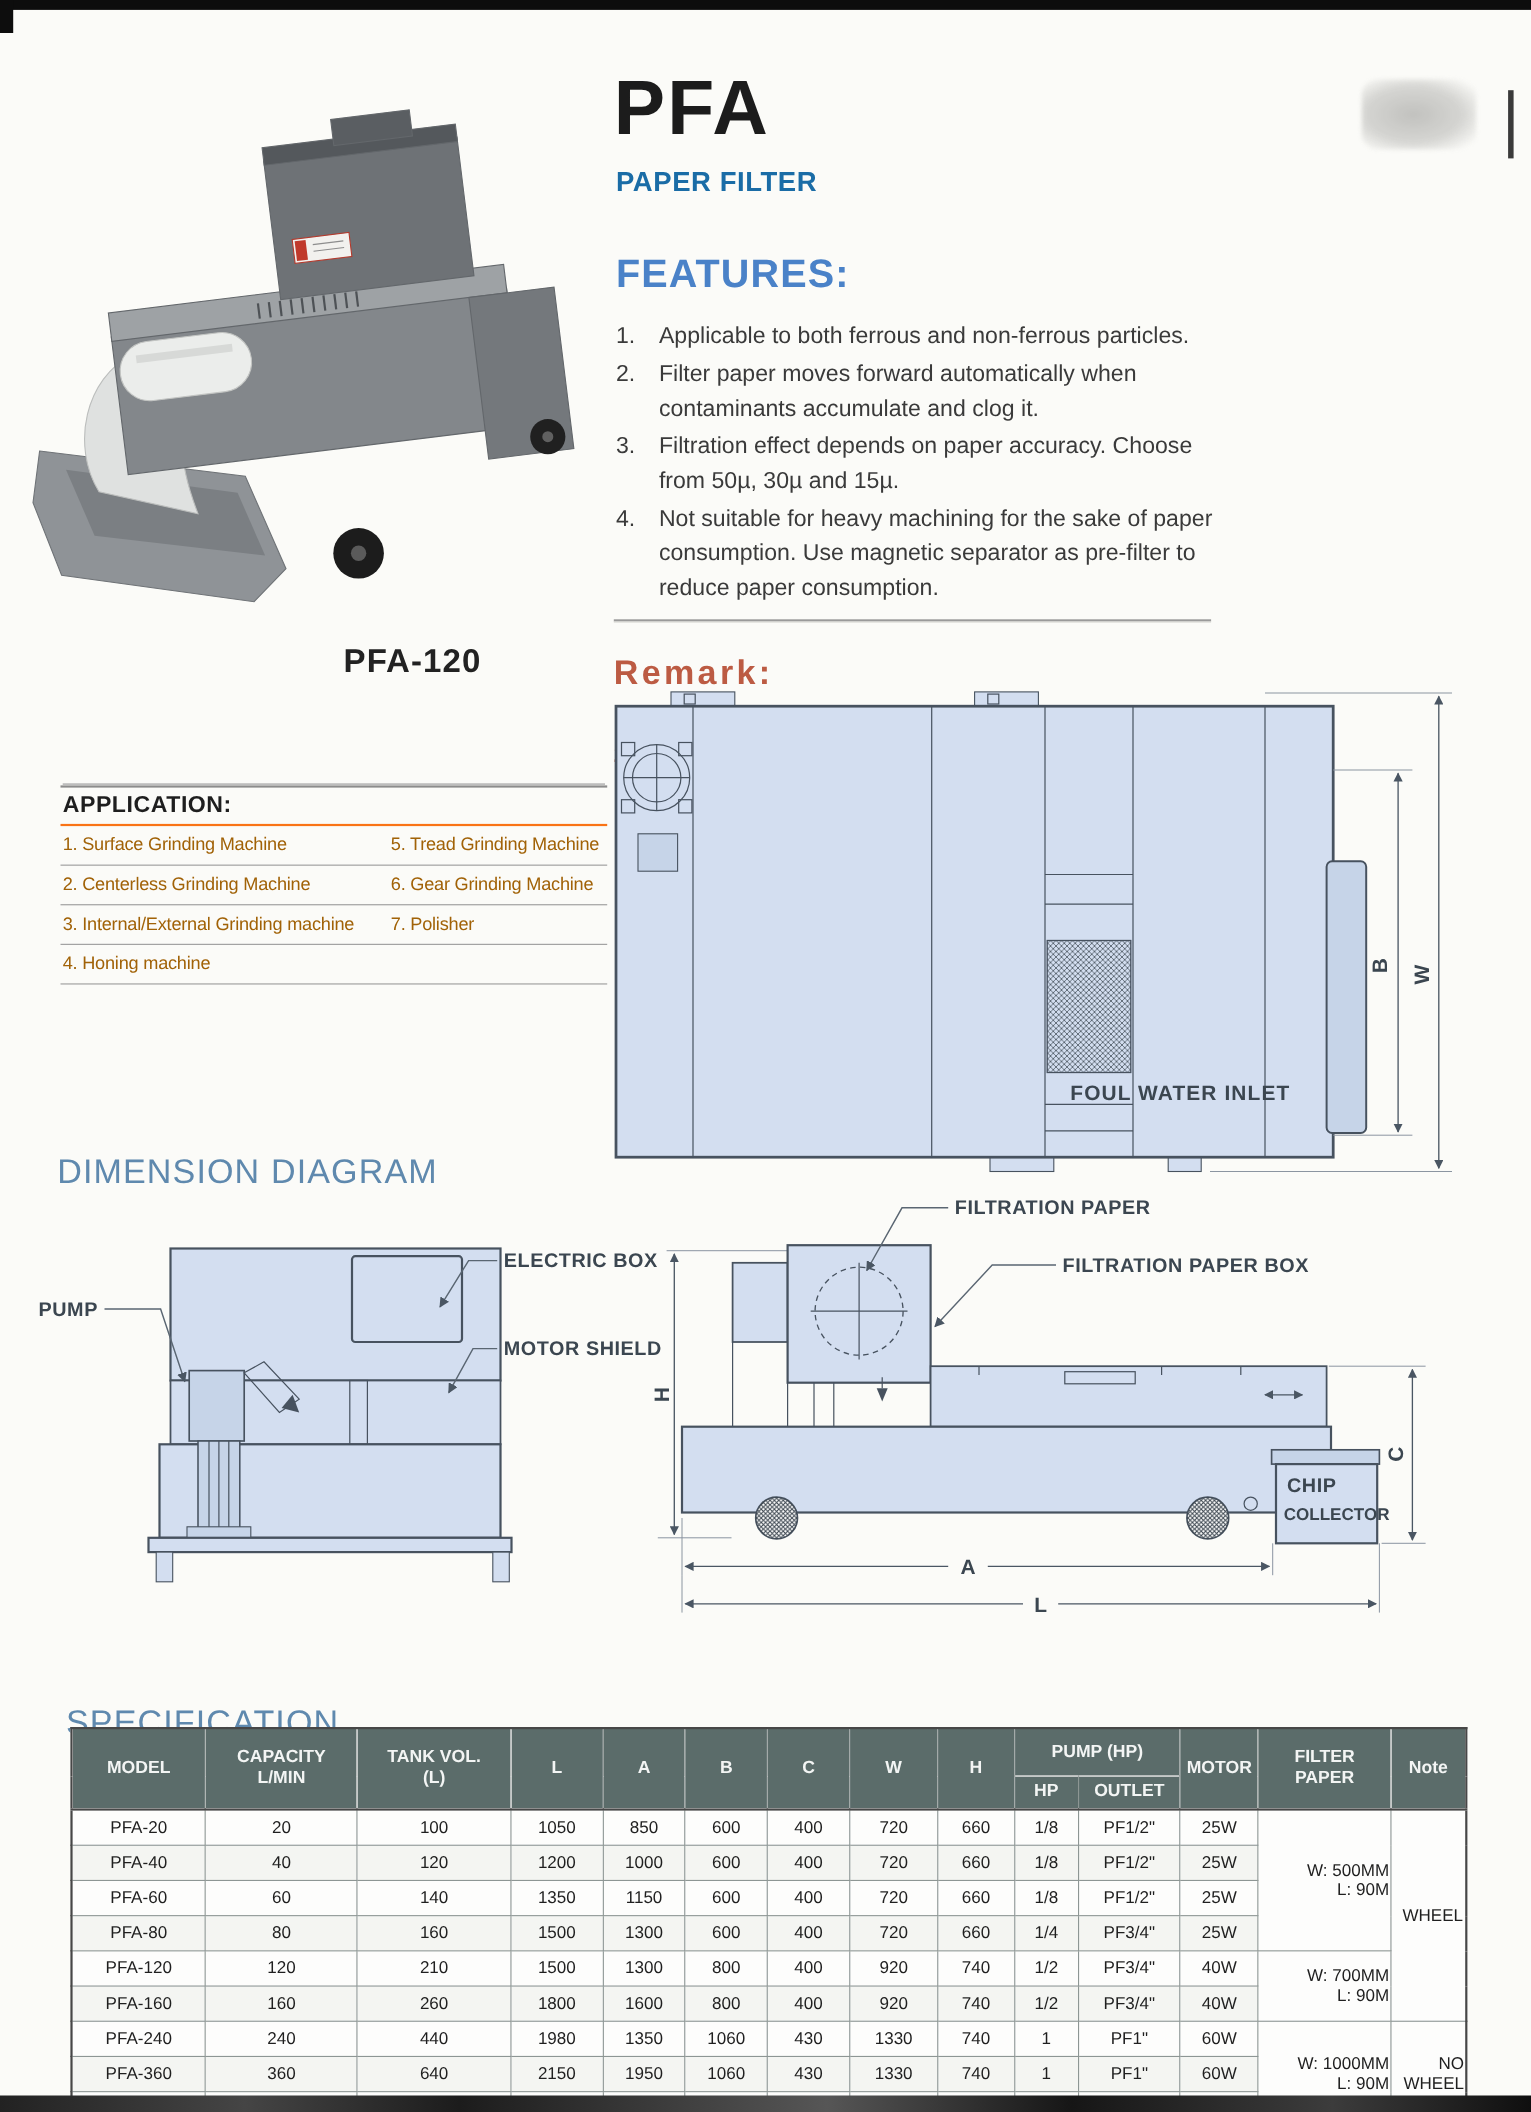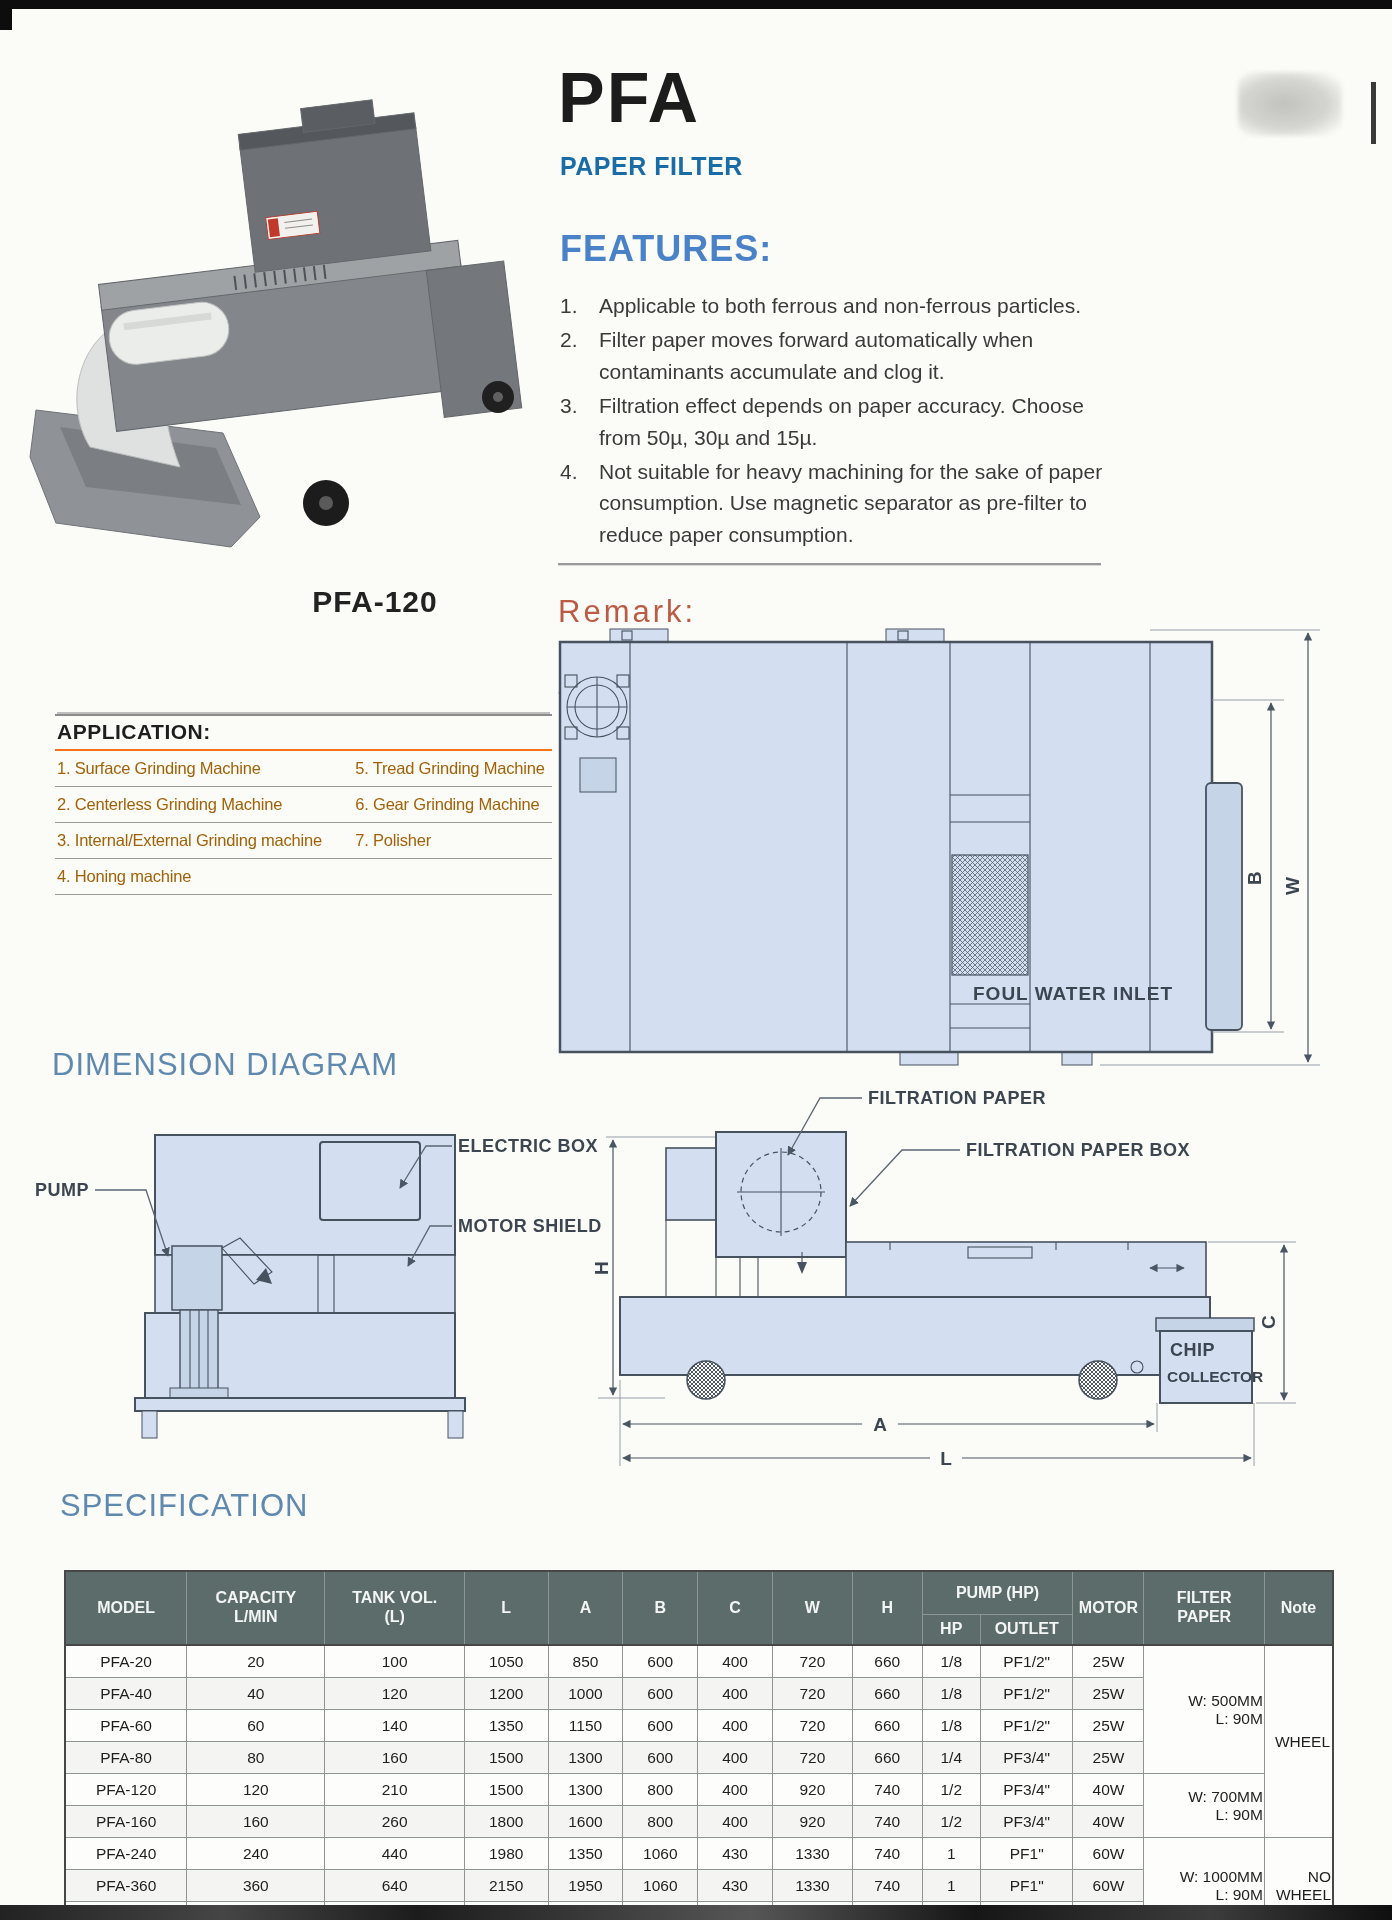--- a/index.html
+++ b/index.html
@@ -18,36 +18,36 @@
     filter:blur(2px);opacity:.85;}
 
   
   .pfa-title{left:558px;top:58px;font-size:70px;font-weight:bold;color:#1c1c1c;letter-spacing:2px;text-align:center;}
   .pfa-sub{left:560px;top:152px;font-size:25px;font-weight:bold;color:#1a6ca6;letter-spacing:.5px;}
   .features-h{left:560px;top:228px;font-size:36px;font-weight:bold;color:#4a82c8;letter-spacing:1px;}
   .feat-list{left:560px;top:290px;width:545px;font-size:21px;color:#3a3a3a;line-height:1.52;}
   .feat-item{display:flex;gap:13px;margin-bottom:2px;}
   .feat-num{width:26px;flex:0 0 26px;}
   .feat-rule{left:558px;top:563px;width:543px;height:0;border-top:2px solid #9a9a9a;border-bottom:1px solid #d8d8d4;}
-  .remark-h{left:558px;top:594px;font-size:31px;font-weight:normal;color:#bc5b43;letter-spacing:3px;}
+  .remark-h{left:558px;top:594px;font-size:31px;font-weight:bold;color:#bc5b43;letter-spacing:3px;}
   .remark-list{left:558px;top:638px;font-size:21px;color:#b96a55;font-weight:bold;letter-spacing:2px;line-height:1.55;}
 
   .photo-caption{left:300px;top:585px;width:150px;text-align:center;font-size:30px;font-weight:bold;color:#222;letter-spacing:1px;}
 
   
   .app{left:55px;top:714px;width:497px;}
   .app-head{font-size:21px;font-weight:bold;color:#1e1e1e;letter-spacing:.5px;
     border-top:2px solid #8c8c8c;border-bottom:2px solid #f97316;padding:4px 2px 5px 2px;
     box-shadow:0 -4px 0 -2px #bdbdbd;}
   .app-row{display:grid;grid-template-columns:60.5% 39.5%;font-size:16.5px;color:#a16207;
     padding:8px 2px;border-bottom:1.5px solid #9a9a9a;letter-spacing:-.2px;}
 
   .section-h{font-size:31px;color:#5f89ae;letter-spacing:1px;}
   .dim-h{left:52px;top:1014px;margin-top:33px;}
-  .spec-h{left:60px;top:1488px;}
+  .spec-h{left:60px;top:1548px;}
 
   
   svg text{font-family:"Liberation Sans",sans-serif;fill:#3b4650;}
   .lbl{font-size:18px;font-weight:bold;letter-spacing:.5px;}
   .lbl-big{font-size:19px;font-weight:bold;letter-spacing:1px;}
   .dim-letter{font-size:19px;font-weight:bold;}
   .ol{stroke:#47525f;fill:#d3def0;}
   .ol2{stroke:#47525f;fill:#c6d4e8;}
   .thin{stroke:#47525f;fill:none;stroke-width:1.1px;}
   .dim{stroke:#4a5663;stroke-width:1.2px;fill:none;}

